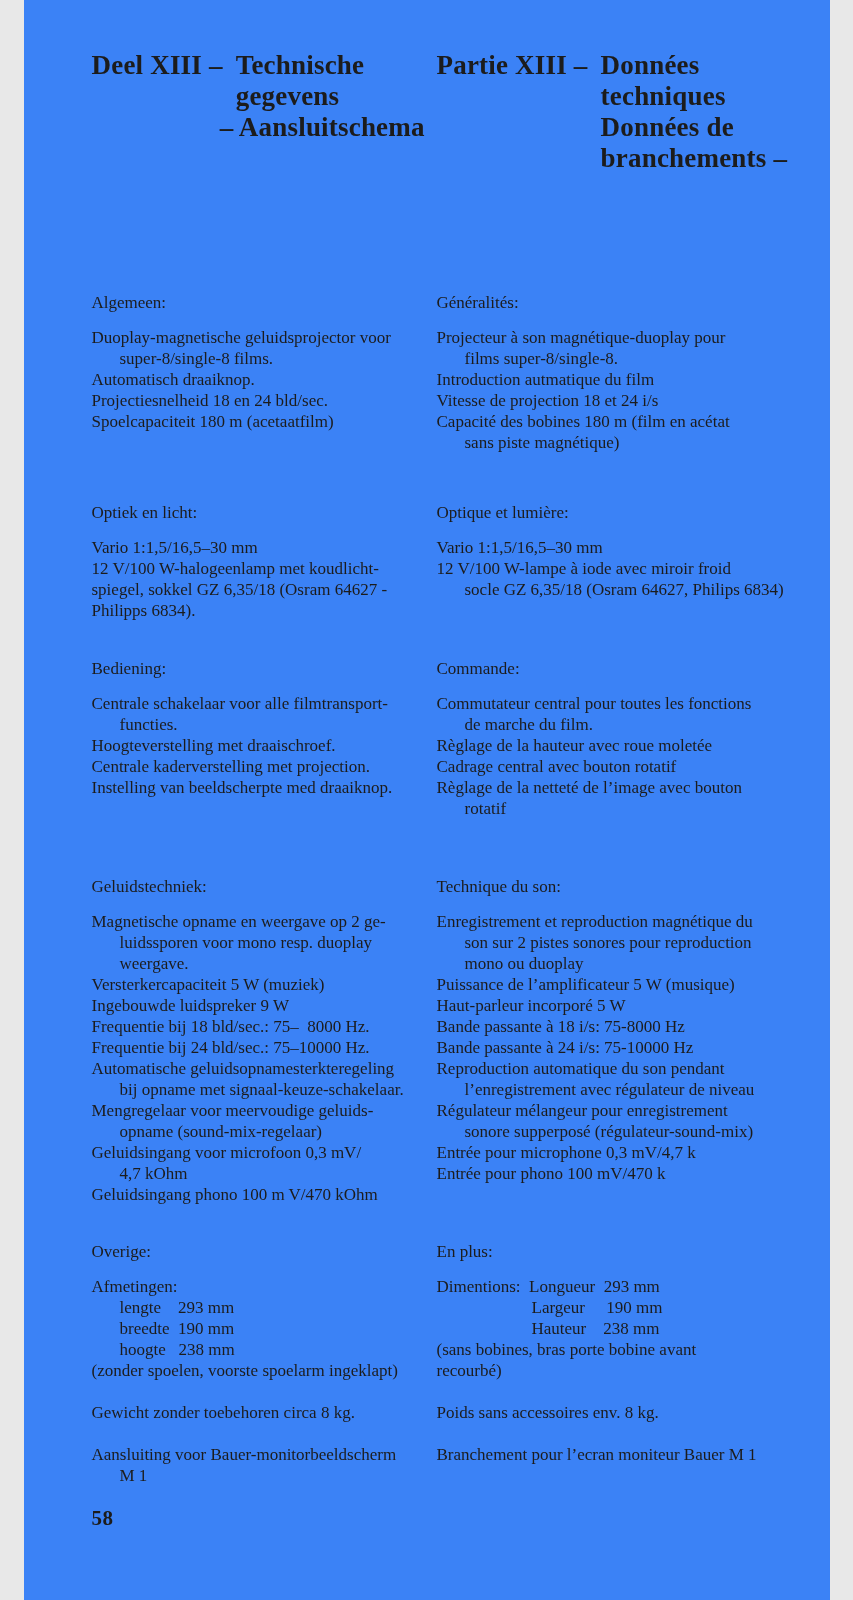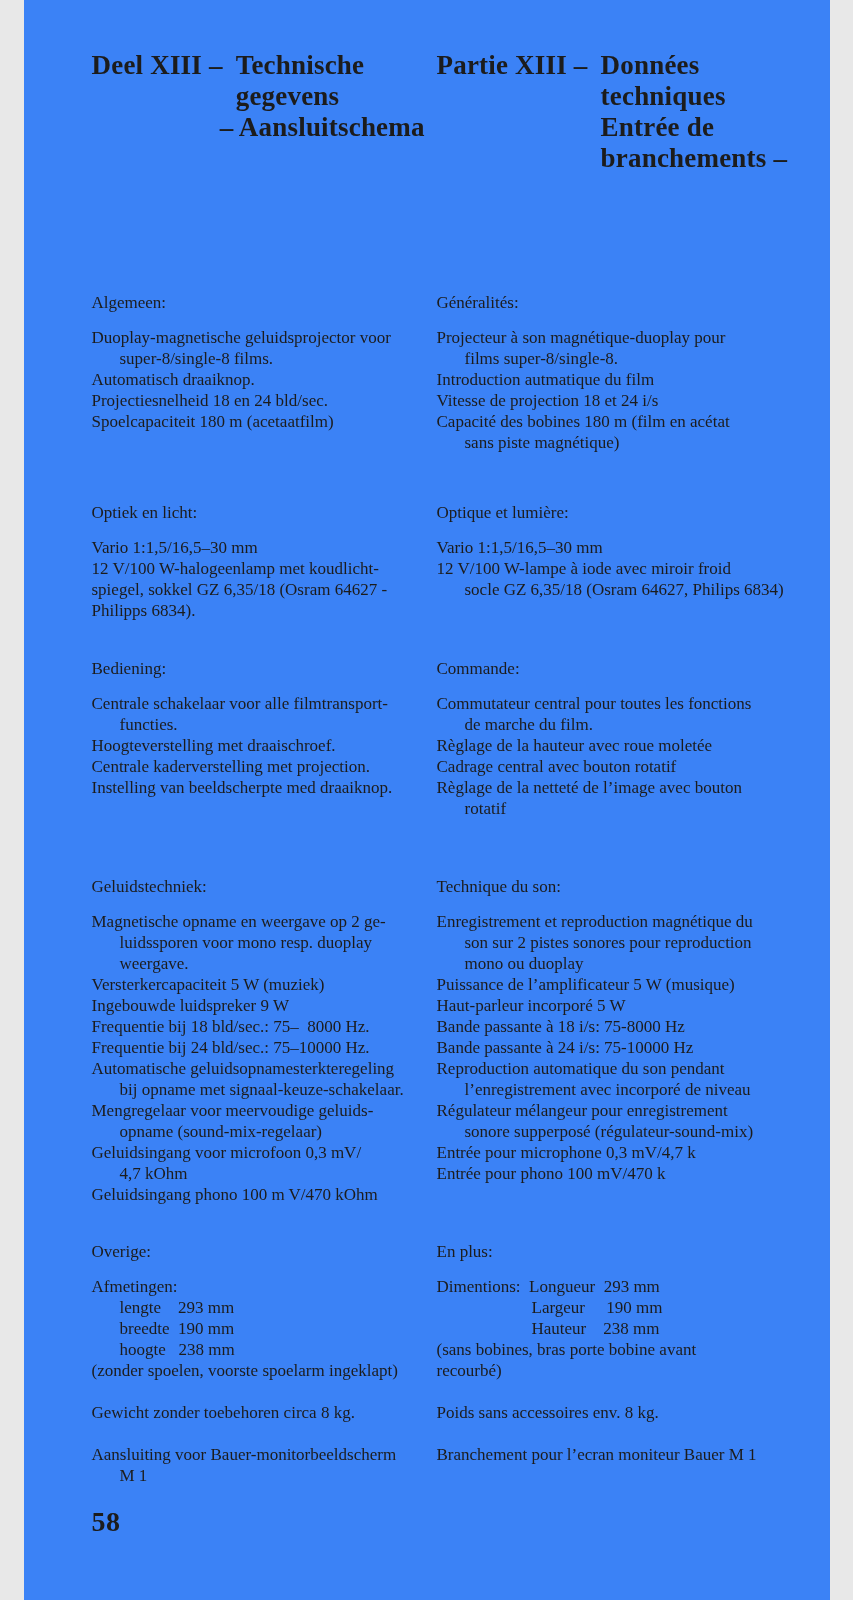--- a/index.html
+++ b/index.html
@@ -63,21 +63,21 @@
     white-space: pre-wrap;
   }
   .line.i1 { padding-left: 28px; }
   .line.i2 { padding-left: 95px; }
   .line.gap { height: 21px; }
 
   .page-footer {
     margin-top: 20px;
   }
   .page-number {
-    font-size: 28px;
+    font-size: 21px;
     font-weight: bold;
     letter-spacing: 0.5px;
   }
 </style>
 </head>
 <body>
 
 <div class="page">
 
   <header class="title-row">
@@ -87,21 +87,21 @@
           <div class="title-line">Technische</div>
           <div class="title-line">gegevens</div>
           <div class="title-line hang">– Aansluitschema</div>
         </span>
     </div>
     <div class="title-block">
       <span class="title-label">Partie XIII –</span>
       <span class="title-lines">
           <div class="title-line">Données</div>
           <div class="title-line">techniques</div>
-          <div class="title-line">Entrée de</div>
+          <div class="title-line">Données de</div>
           <div class="title-line">branchements –</div>
         </span>
     </div>
   </header>
 
   <main>
       <div class="section-row row-0">
         <section class="col left">
           <h3 class="sec-heading">Algemeen:</h3>
           <div class="sec-body">
@@ -190,21 +190,21 @@
           <h3 class="sec-heading">Technique du son:</h3>
           <div class="sec-body">
             <div class="line i0">Enregistrement et reproduction magnétique du</div>
             <div class="line i1">son sur 2 pistes sonores pour reproduction</div>
             <div class="line i1">mono ou duoplay</div>
             <div class="line i0">Puissance de l’amplificateur 5 W (musique)</div>
             <div class="line i0">Haut-parleur incorporé 5 W</div>
             <div class="line i0">Bande passante à 18 i/s: 75-8000 Hz</div>
             <div class="line i0">Bande passante à 24 i/s: 75-10000 Hz</div>
             <div class="line i0">Reproduction automatique du son pendant</div>
-            <div class="line i1">l’enregistrement avec incorporé de niveau</div>
+            <div class="line i1">l’enregistrement avec régulateur de niveau</div>
             <div class="line i0">Régulateur mélangeur pour enregistrement</div>
             <div class="line i1">sonore supperposé (régulateur-sound-mix)</div>
             <div class="line i0">Entrée pour microphone 0,3 mV/4,7 k</div>
             <div class="line i0">Entrée pour phono 100 mV/470 k</div>
           </div>
         </section>
       </div>
       <div class="section-row row-4">
         <section class="col left">
           <h3 class="sec-heading">Overige:</h3>

